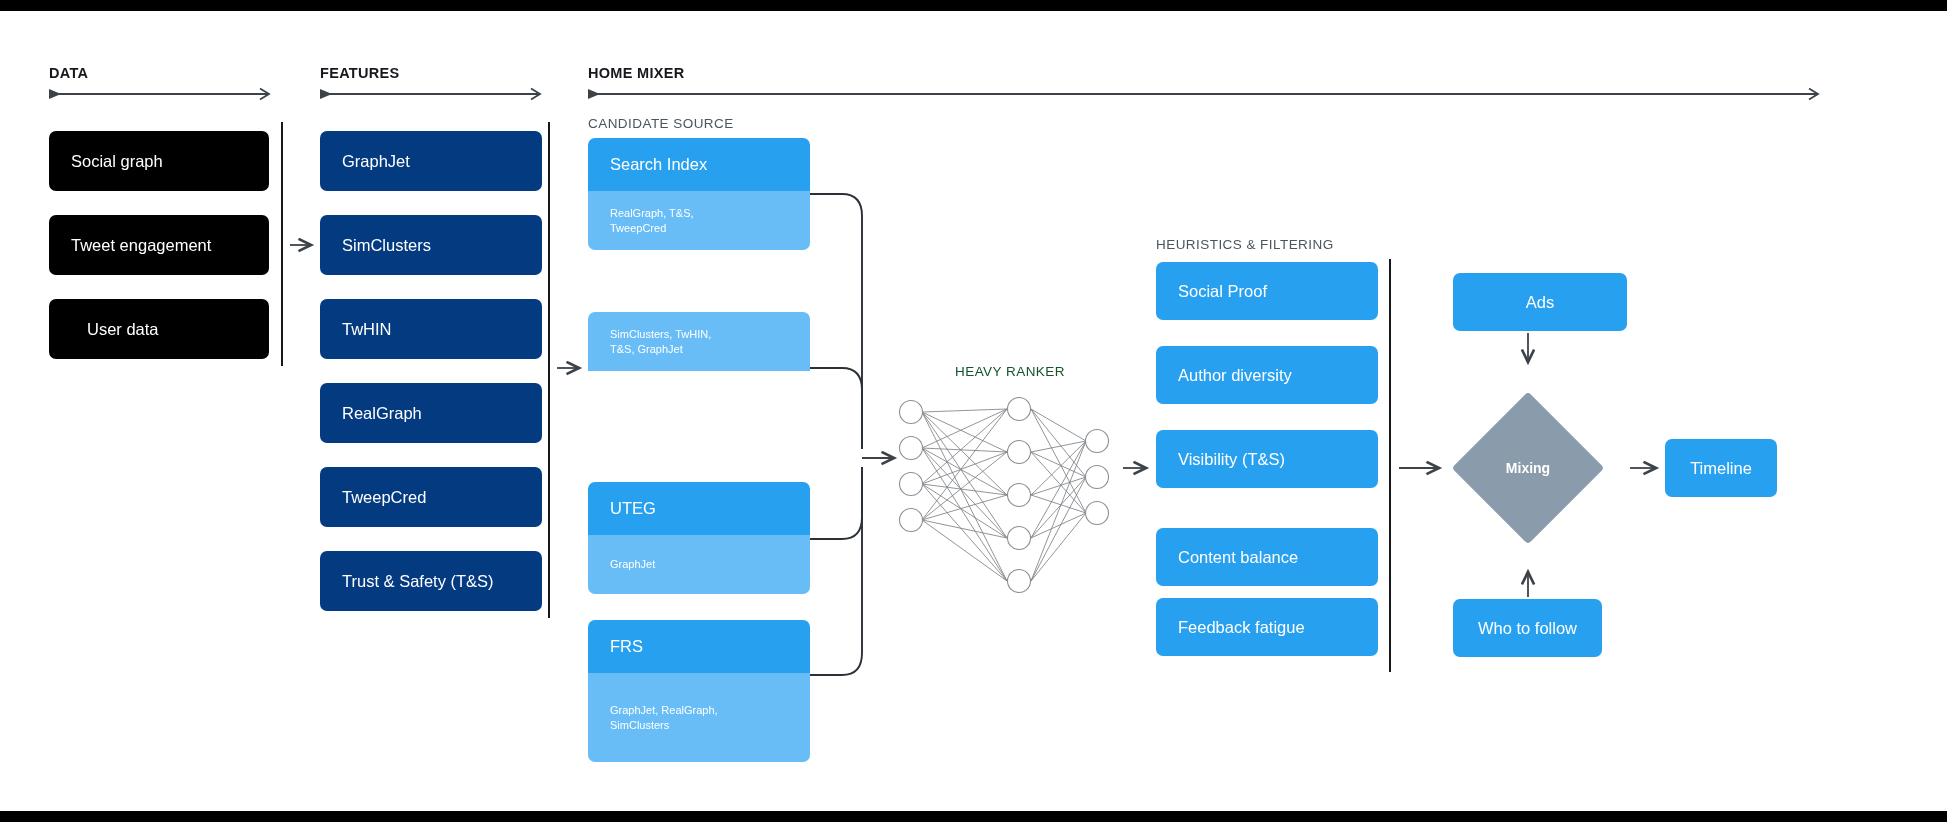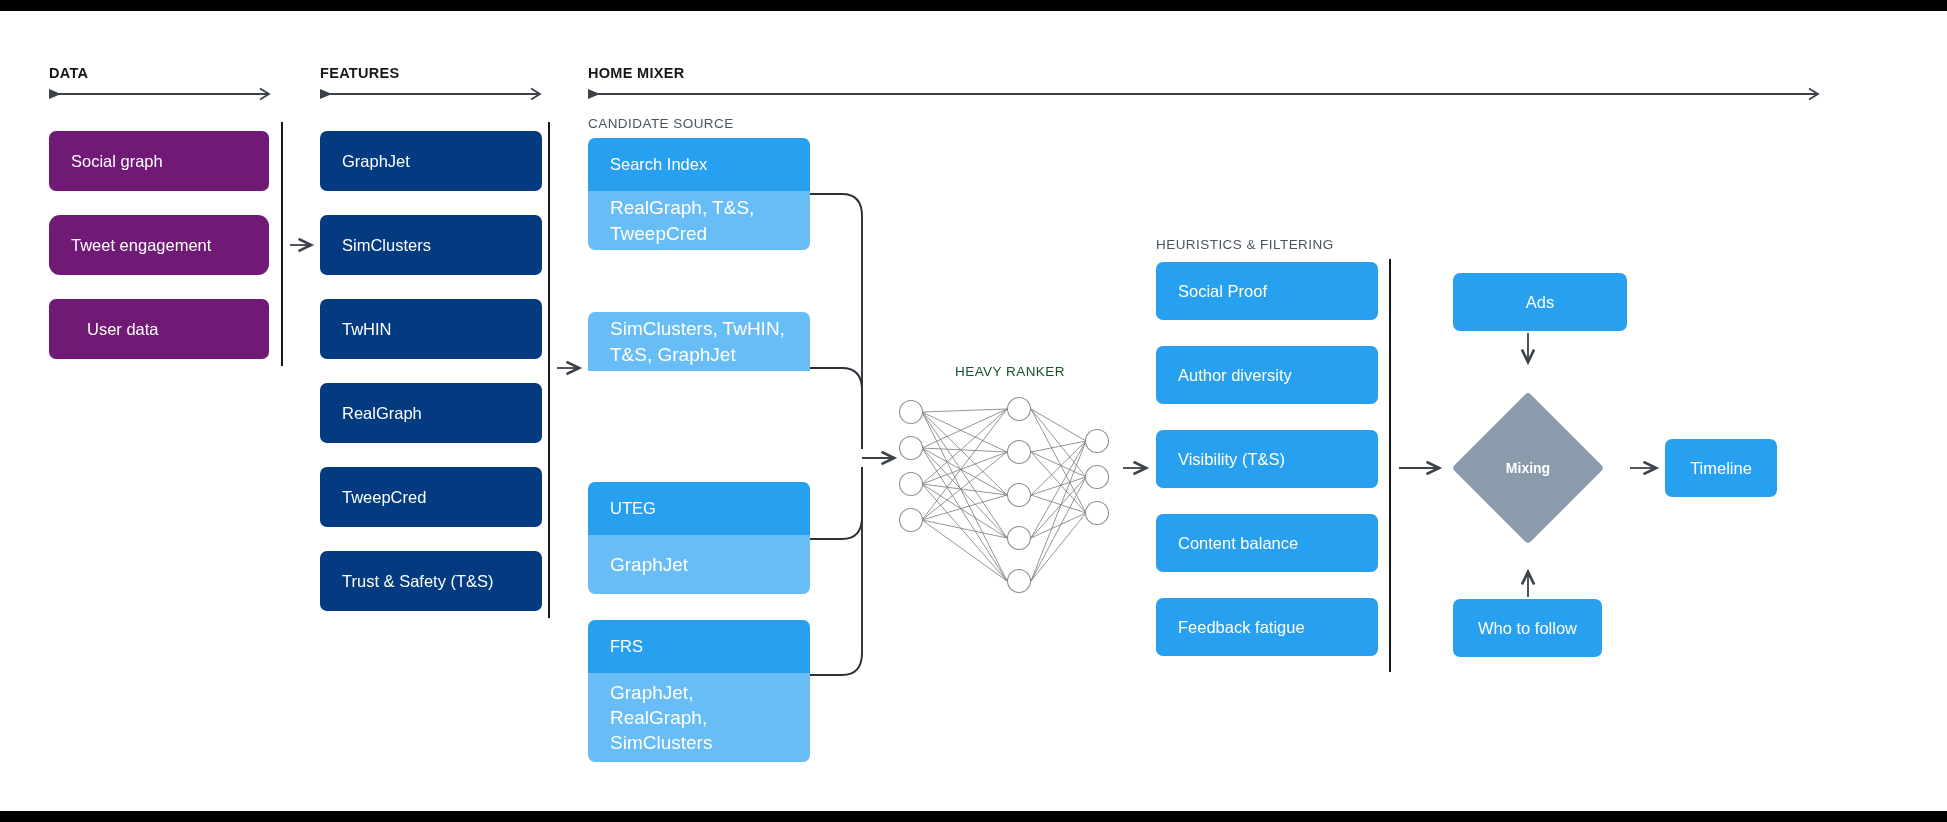--- a/index.html
+++ b/index.html
@@ -17,27 +17,27 @@
 
   .sub-head{position:absolute;font-size:13.5px;letter-spacing:.45px;color:#4b555f;}
 
   
   .vdiv{position:absolute;width:1.6px;background:#16181c;}
 
   
   .box{position:absolute;border-radius:7px;display:flex;align-items:center;
        box-sizing:border-box;padding:0 22px;color:#fff;font-size:16.5px;}
   .box.dark{background:#033a80;}
-  .box.mid{background:#701a75;}
+  .box.mid{background:#000000;}
   .box.bright{background:#28a0f0;}
 
   .csrc{position:absolute;border-radius:7px;overflow:hidden;}
   .csrc .hd{background:#27a0f0;color:#fff;font-size:16.5px;display:flex;align-items:center;
             padding:16px 22px;box-sizing:border-box;}
-  .csrc .bd{background:#68bdf7;color:#fff;font-size:19px;display:flex;align-items:center;
+  .csrc .bd{background:#68bdf7;color:#fff;font-size:11px;display:flex;align-items:center;
             padding:0 22px;box-sizing:border-box;line-height:1.32;}
 
   
   .svg-layer{position:absolute;left:0;top:0;width:1947px;height:800px;pointer-events:none;overflow:visible;}
 
   
   .diamond{position:absolute;background:#8a9bab;transform:rotate(45deg);border-radius:4px;}
   .diamond-label{position:absolute;color:#fff;font-size:14px;display:flex;align-items:center;justify-content:center;font-weight:bold;}
 
   .nn-label{position:absolute;font-size:13.5px;letter-spacing:.45px;color:#14532d;}
@@ -82,21 +82,21 @@
     <div class="sub-head" style="left:1156px;top:226px;">HEURISTICS &amp; FILTERING</div>
     <div class="nn-label" style="left:955px;top:353px;">HEAVY RANKER</div>
 
     <div class="vdiv" style="left:281px;top:111px;height:244px;"></div>
     <div class="vdiv" style="left:548px;top:111px;height:496px;"></div>
     <div class="vdiv" style="left:1389px;top:248px;height:413px;"></div>
 
     <div class="box mid" style="left:49px;top:120px;width:220px;height:60px;">
       <span>Social graph</span>
     </div>
-    <div class="box mid" style="left:49px;top:204px;width:220px;height:60px;border-radius:11px;">
+    <div class="box mid" style="left:49px;top:204px;width:220px;height:60px;">
       <span>Tweet engagement</span>
     </div>
     <div class="box mid" style="left:49px;top:288px;width:220px;height:60px;padding-left:38px;">
       <span>User data</span>
     </div>
 
     <div class="box dark" style="left:320px;top:120px;width:222px;height:60px;">
       <span>GraphJet</span>
     </div>
     <div class="box dark" style="left:320px;top:204px;width:222px;height:60px;">
@@ -139,21 +139,21 @@
 
     <div class="box bright" style="left:1156px;top:251px;width:222px;height:58px;">
       <span>Social Proof</span>
     </div>
     <div class="box bright" style="left:1156px;top:335px;width:222px;height:58px;">
       <span>Author diversity</span>
     </div>
     <div class="box bright" style="left:1156px;top:419px;width:222px;height:58px;">
       <span>Visibility (T&amp;S)</span>
     </div>
-    <div class="box bright" style="left:1156px;top:503px;width:222px;height:58px;">
+    <div class="box bright" style="left:1156px;top:517px;width:222px;height:58px;">
       <span>Content balance</span>
     </div>
     <div class="box bright" style="left:1156px;top:587px;width:222px;height:58px;">
       <span>Feedback fatigue</span>
     </div>
 
     <div class="box bright" style="left:1453px;top:262px;width:174px;height:58px;justify-content:center;padding:12px;">
       <span>Ads</span>
     </div>
 

